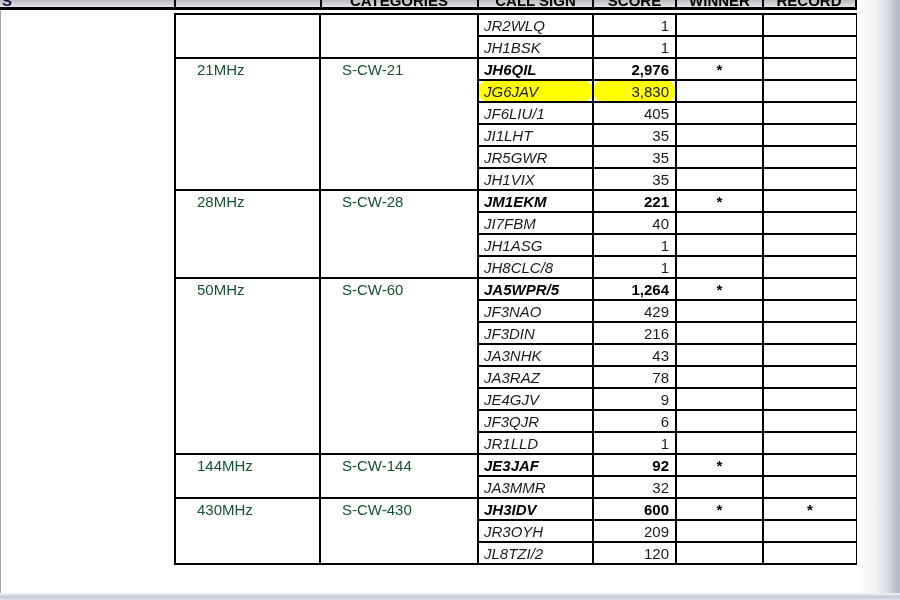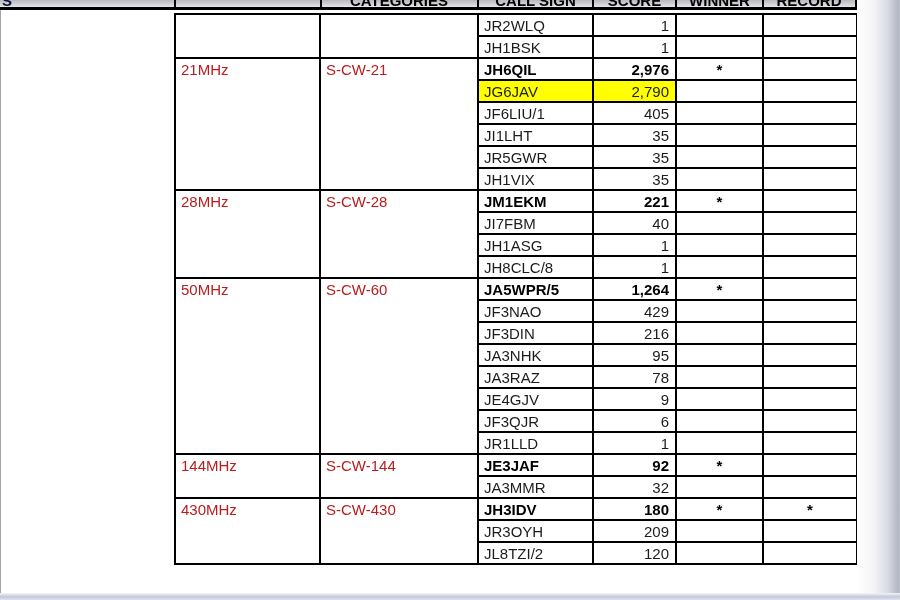--- a/index.html
+++ b/index.html
@@ -50,26 +50,26 @@
     border: 2px solid #000;
     height: 22px;
     padding: 0;
     font-size: 15px;
     color: #1c1c1c;
     white-space: nowrap; overflow: hidden;
     vertical-align: middle;
     background: #fff;
   }
   td.col1 { border-left: none; border-top: none; border-bottom: none; }
-  td.band, td.cat { vertical-align: top; padding: 2px 0 0 5px; color: #b91c1c; }
-  td.call { padding-left: 5px; }
+  td.band, td.cat { vertical-align: top; padding: 2px 0 0 21px; color: #14532d; }
+  td.call { padding-left: 5px; font-style: italic; }
   td.score { text-align: right; padding-right: 6px; }
   td.win, td.rec { text-align: center; }
   td.b { font-weight: bold; color: #000; }
-  td.hl { background: #ffff00; }
+  td.hl { background: #ffff00; border-radius: 11px; }
 
   
   .right-edge {
     position: absolute; top: 0; left: 857px;
     width: 43px; height: 600px;
     background: linear-gradient(90deg, #ffffff 0%, #f4f4f7 40%, #d9dbe2 72%, #bcbfca 90%, #b2b6c2 97%, #c2c5cf 100%);
     z-index: 5;
   }
 
   
@@ -130,21 +130,21 @@
         <tr>
           <td class="band" rowspan="6">21MHz</td>
           <td class="cat" rowspan="6">S-CW-21</td>
           <td class="call b">JH6QIL</td>
           <td class="score b">2,976</td>
           <td class="win b">*</td>
           <td class="rec b"></td>
         </tr>
         <tr>
           <td class="call hl">JG6JAV</td>
-          <td class="score hl">2,790</td>
+          <td class="score hl">3,830</td>
           <td class="win"></td>
           <td class="rec"></td>
         </tr>
         <tr>
           <td class="call">JF6LIU/1</td>
           <td class="score">405</td>
           <td class="win"></td>
           <td class="rec"></td>
         </tr>
         <tr>
@@ -206,21 +206,21 @@
           <td class="rec"></td>
         </tr>
         <tr>
           <td class="call">JF3DIN</td>
           <td class="score">216</td>
           <td class="win"></td>
           <td class="rec"></td>
         </tr>
         <tr>
           <td class="call">JA3NHK</td>
-          <td class="score">95</td>
+          <td class="score">43</td>
           <td class="win"></td>
           <td class="rec"></td>
         </tr>
         <tr>
           <td class="call">JA3RAZ</td>
           <td class="score">78</td>
           <td class="win"></td>
           <td class="rec"></td>
         </tr>
         <tr>
@@ -252,21 +252,21 @@
         <tr>
           <td class="call">JA3MMR</td>
           <td class="score">32</td>
           <td class="win"></td>
           <td class="rec"></td>
         </tr>
         <tr>
           <td class="band" rowspan="3">430MHz</td>
           <td class="cat" rowspan="3">S-CW-430</td>
           <td class="call b">JH3IDV</td>
-          <td class="score b">180</td>
+          <td class="score b">600</td>
           <td class="win b">*</td>
           <td class="rec b">*</td>
         </tr>
         <tr>
           <td class="call">JR3OYH</td>
           <td class="score">209</td>
           <td class="win"></td>
           <td class="rec"></td>
         </tr>
         <tr>

